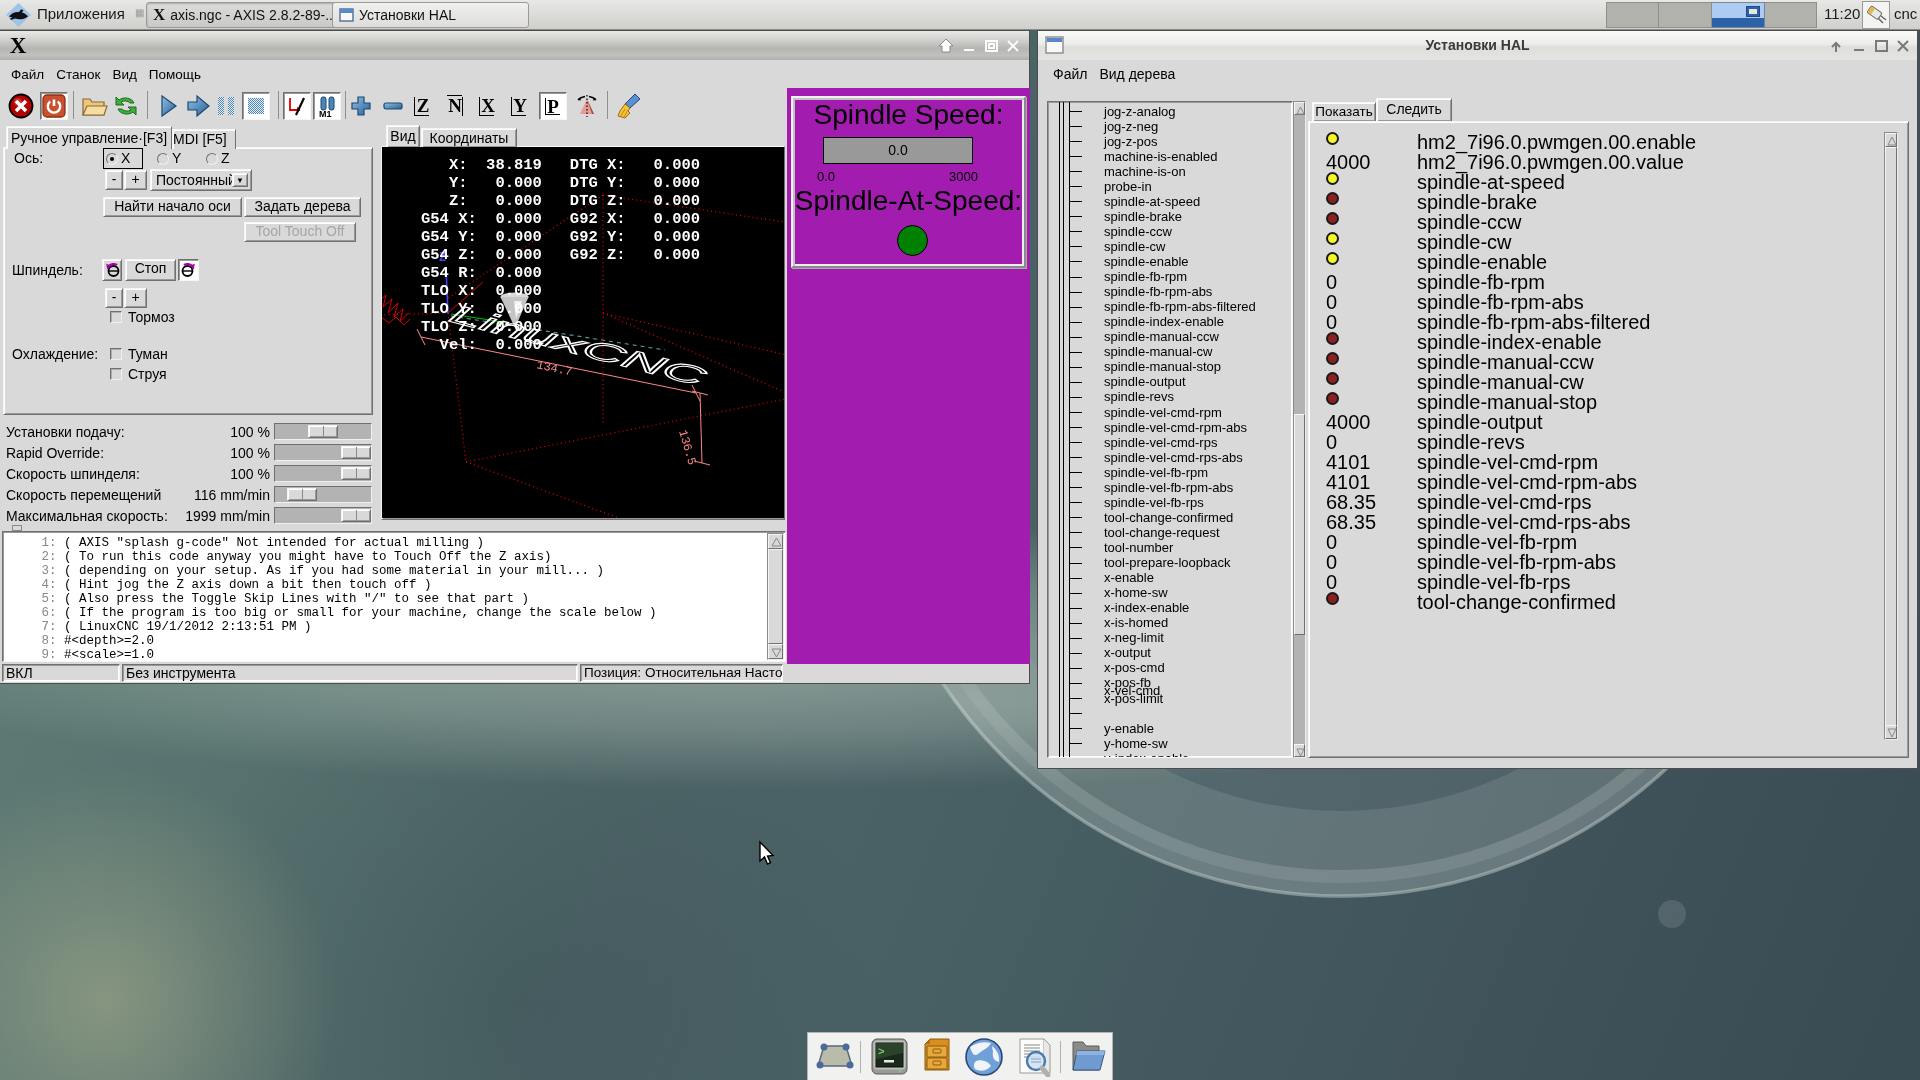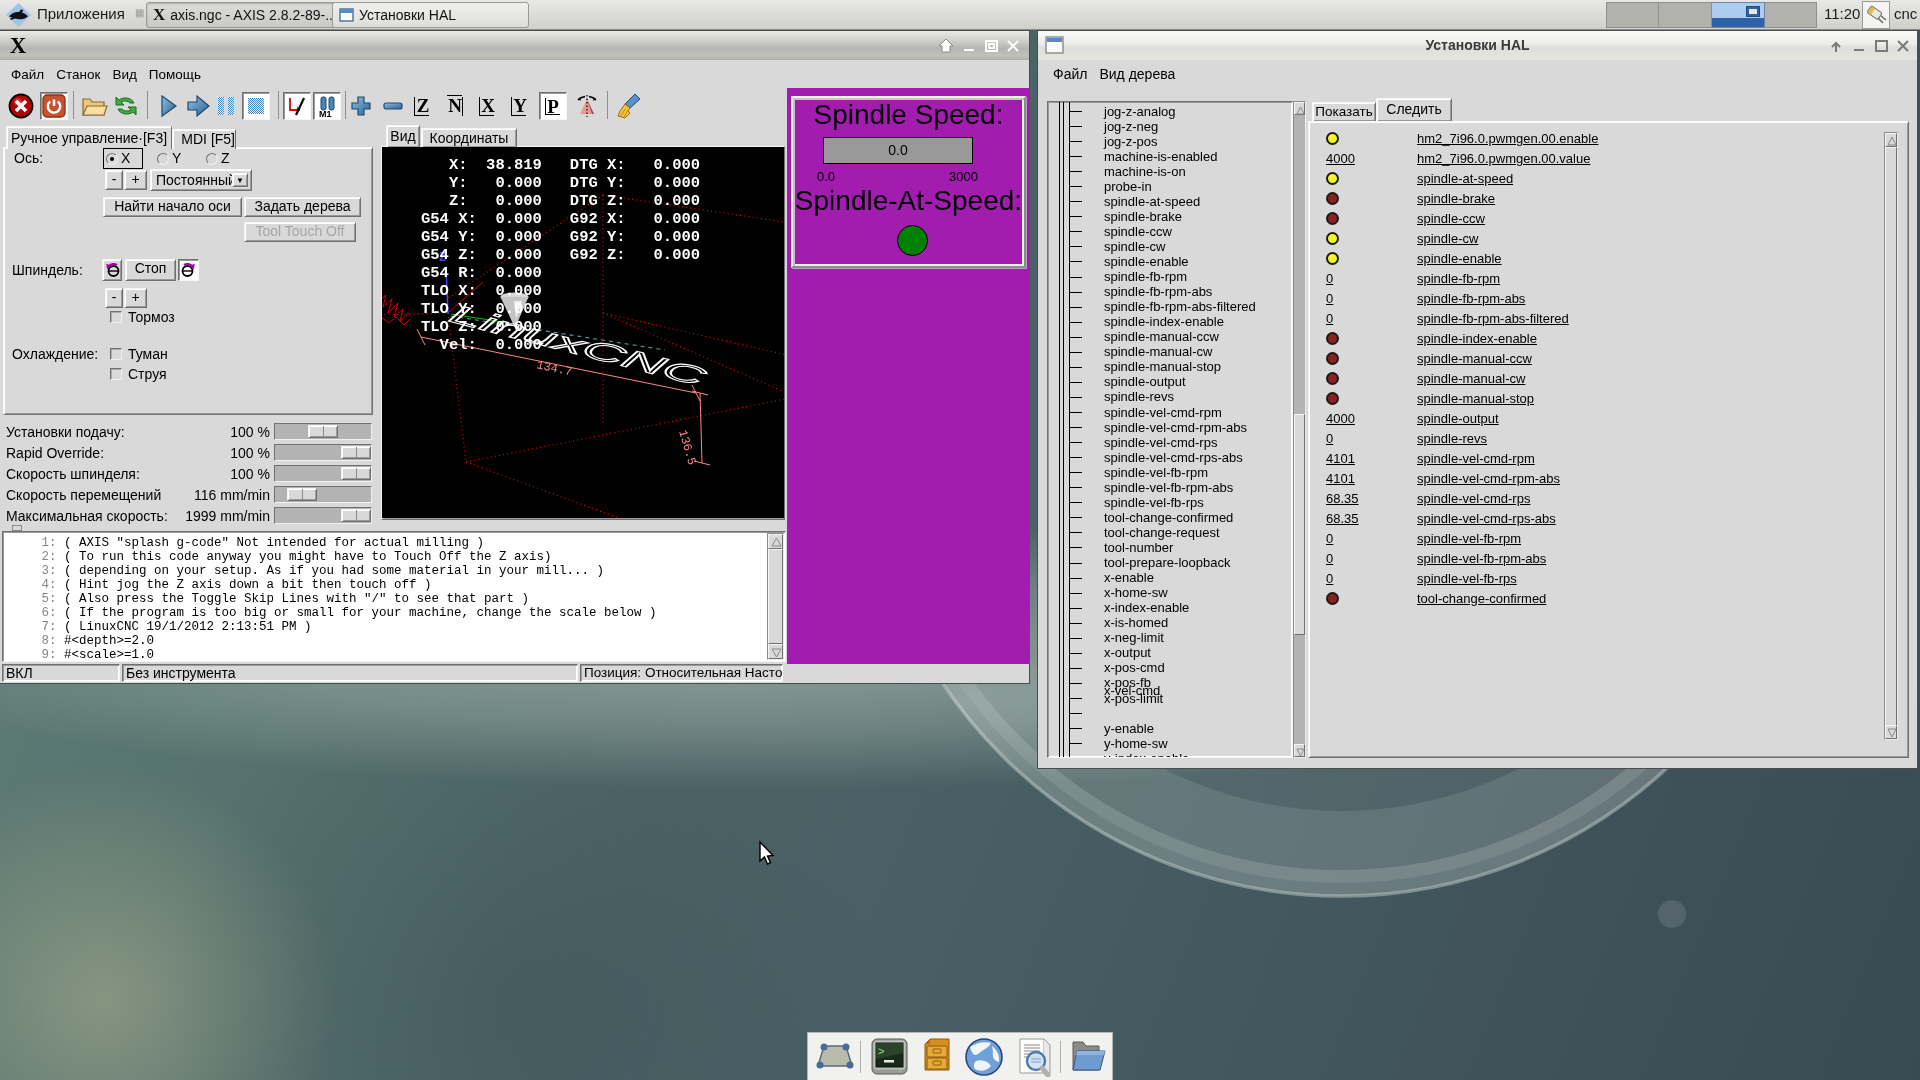--- a/index.html
+++ b/index.html
@@ -50,21 +50,21 @@
 .sbtrough{background:#b3b3b3;border:1px solid;border-color:#8a8a8a #ececec #ececec #8a8a8a;}
 .sbthumb{position:absolute;background:#d9d9d9;border:1px solid;border-color:#f5f5f5 #707070 #707070 #f5f5f5;}
 
 #dock{position:absolute;left:807px;top:1032px;width:306px;height:48px;background:#f1f1ef;border:1px solid #b5b5b3;border-bottom:none;display:flex;align-items:center;}
 
 #cursor{position:absolute;left:755px;top:840px;}
 .mono{font-family:"Liberation Mono",monospace;}
 #gcode pre i{font-style:normal;color:#888;}
 .titem{position:absolute;left:56px;height:15px;font-size:13px;white-space:nowrap;}
 .tick{position:absolute;left:21px;width:13px;height:1px;background:#000;}
-.hrow{position:absolute;font-size:13px;white-space:nowrap;text-decoration:underline;}
+.hrow{position:absolute;font-size:20px;white-space:nowrap;}
 .hled{position:absolute;width:13px;height:13px;border-radius:50%;border:2px solid #1a1a1a;}
 </style></head>
 <body>
 <div id="desk"></div>
 <svg class="abs" style="left:0;top:0" width="1920" height="1080" viewBox="0 0 1920 1080">
   <defs>
     <radialGradient id="topband" cx="50%" cy="50%" r="50%">
       <stop offset="0%" stop-color="rgba(214,228,212,0.46)"></stop>
         <stop offset="55%" stop-color="rgba(214,228,212,0.26)"></stop>
         <stop offset="100%" stop-color="rgba(210,224,208,0)"></stop>
@@ -258,21 +258,21 @@
         <svg width="28" height="28">
           <path d="M 19,2 L 24,7 L 14,16 L 9,12 Z" fill="#5a8fd0" stroke="#26477a" stroke-width="1"></path>
           <path d="M 9,12 L 14,16 L 12,19 L 14,21 L 9,26 L 2,24 L 4,19 Z" fill="#f5c33a" stroke="#9a7010" stroke-width="1"></path>
           <path d="M 5,24 L 9,17 M 8,25 L 12,18" stroke="#c08a10" stroke-width="1"></path>
         </svg>
       </div>
   </div>
   <div id="leftpanel" class="abs" style="left:0;top:92px;width:376px;height:440px;font-size:14px;">
     <div class="abs raised" style="left:3px;top:24px;width:370px;height:268px;"></div>
     <div class="abs raised" style="left:6px;top:3px;width:166px;height:23px;border-bottom:none;box-shadow:inset 1px 1px 0 #ffffff;text-align:center;line-height:22px;background:#d9d9d9;">Ручное управление·[F3]</div>
-    <div class="abs raised" style="left:172px;top:6px;width:64px;height:20px;border-bottom:none;box-shadow:inset 1px 1px 0 #ffffff;text-align:right;line-height:19px;background:#d9d9d9;">MDI [F5]</div>
+    <div class="abs raised" style="left:172px;top:6px;width:64px;height:20px;border-bottom:none;box-shadow:inset 1px 1px 0 #ffffff;text-align:left;line-height:19px;background:#d9d9d9;">MDI [F5]</div>
     <div class="abs" style="left:14px;top:27px;">Ось:</div>
     <div class="abs" style="left:103px;top:25px;width:40px;height:21px;border:1px solid #000;"></div>
     <div class="abs rad radon" style="left:106px;top:30px;"></div>
       <div class="abs" style="left:121px;top:27px;">X</div>
     <div class="abs rad" style="left:157px;top:30px;"></div>
       <div class="abs" style="left:172px;top:27px;">Y</div>
     <div class="abs rad" style="left:206px;top:30px;"></div>
       <div class="abs" style="left:221px;top:27px;">Z</div>
     <div class="abs raised btn" style="left:105px;top:47px;width:18px;height:20px;">-</div>
     <div class="abs raised btn" style="left:124px;top:47px;width:23px;height:20px;">+</div>

